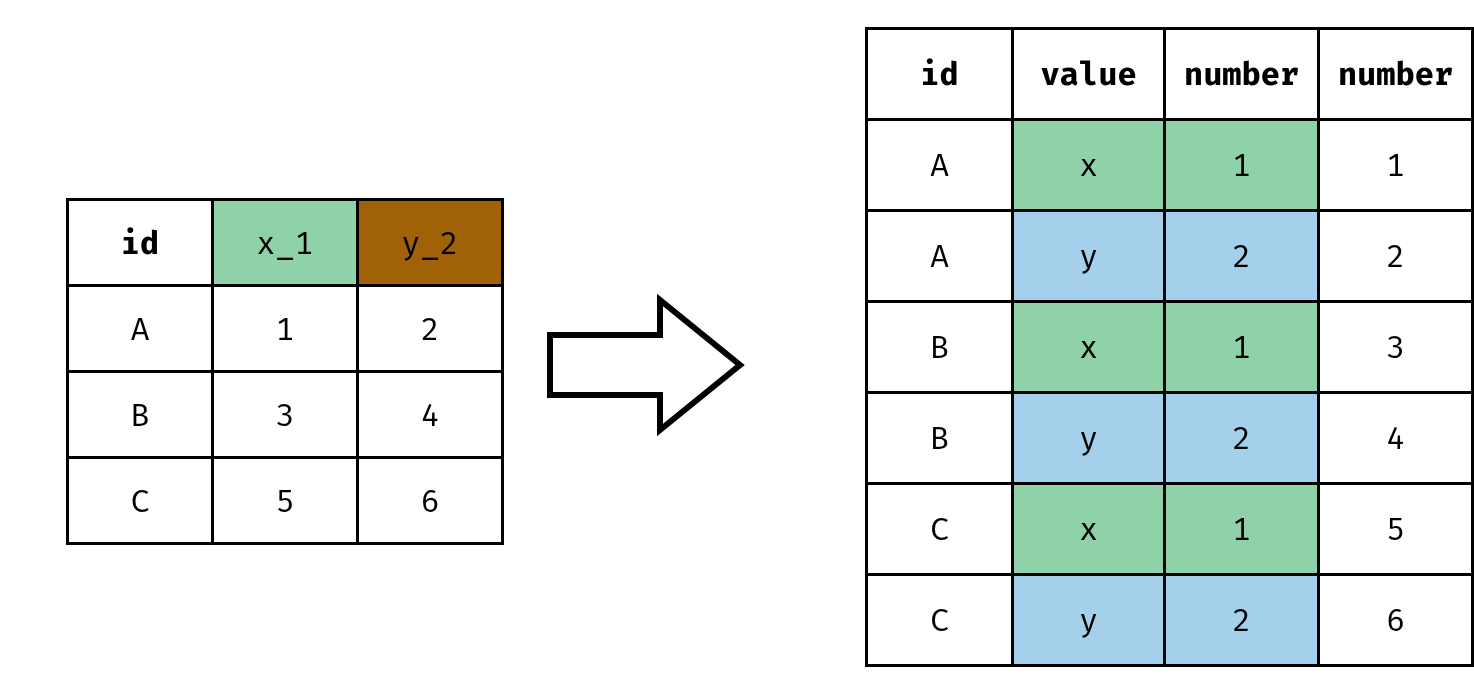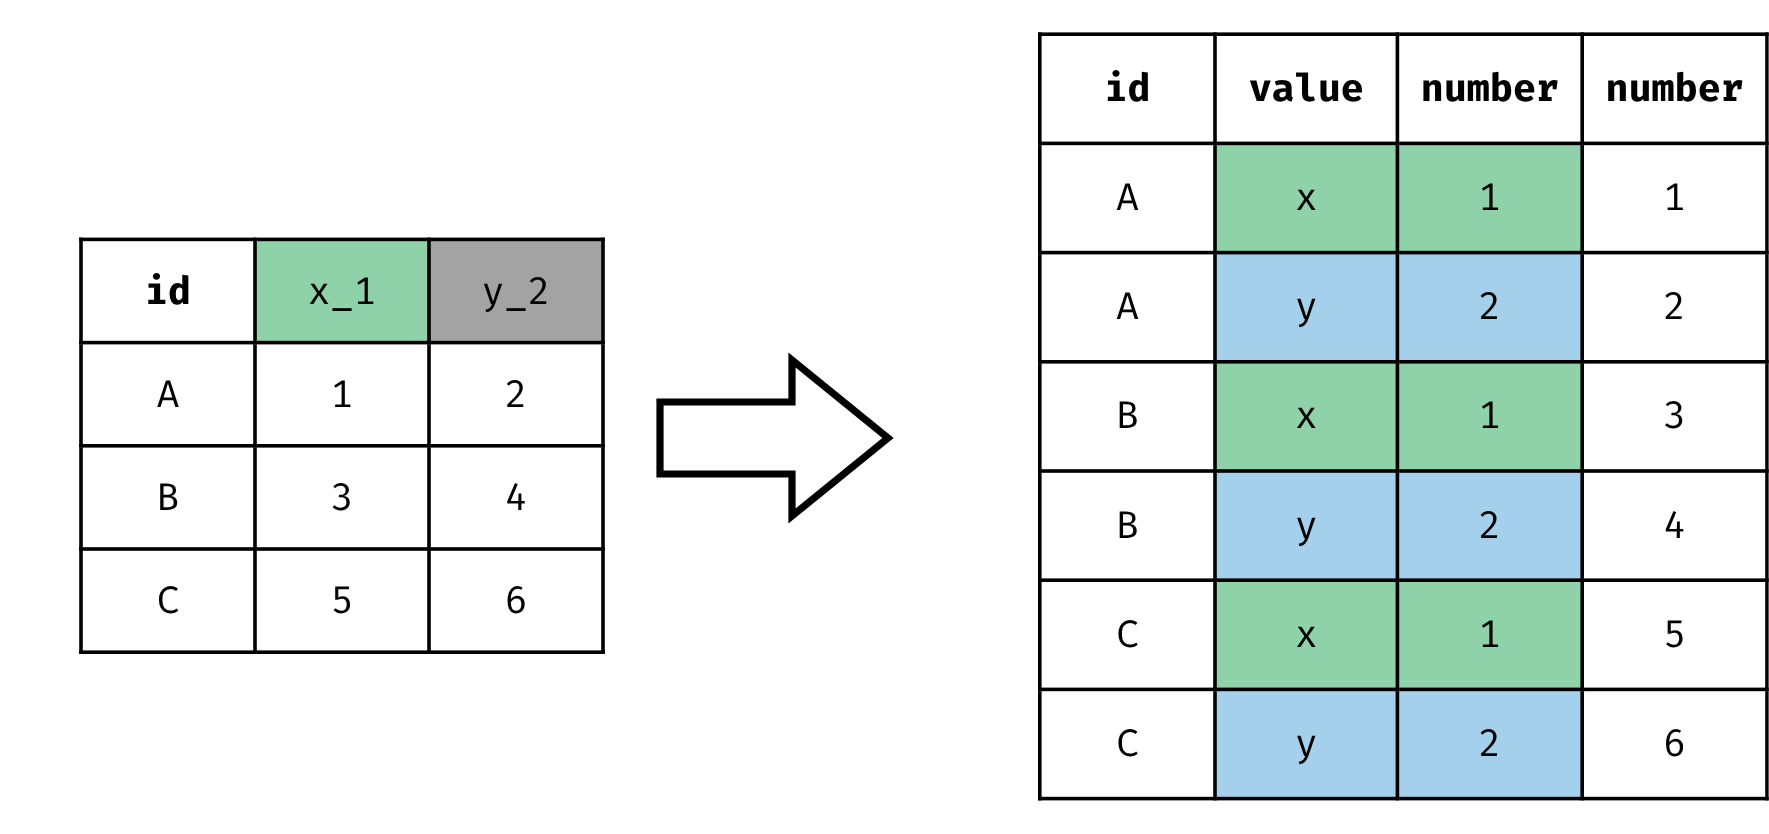--- a/index.html
+++ b/index.html
@@ -35,21 +35,21 @@
   }
   table.data th {
     font-weight: 700;
   }
 
   
   #left-table { top: 198px; left: 18px; }
   #left-table th, #left-table td { width: 142px; height: 83px; }
   
   #left-table th.col-x { background: #8fd1a8; font-weight: normal; text-align: center; }
-  #left-table th.col-y { background: #a3a3a3; font-weight: normal; }
+  #left-table th.col-y { background: #a16207; font-weight: normal; }
 
   
   #right-table { top: 27px; left: 817px; }
   #right-table th, #right-table td { width: 155px; height: 88px; }
   #right-table td.fill-x { background: #8fd1a8; }
   #right-table td.fill-y { background: #a4d0ec; }
 
   
   .arrow {
     position: absolute;

